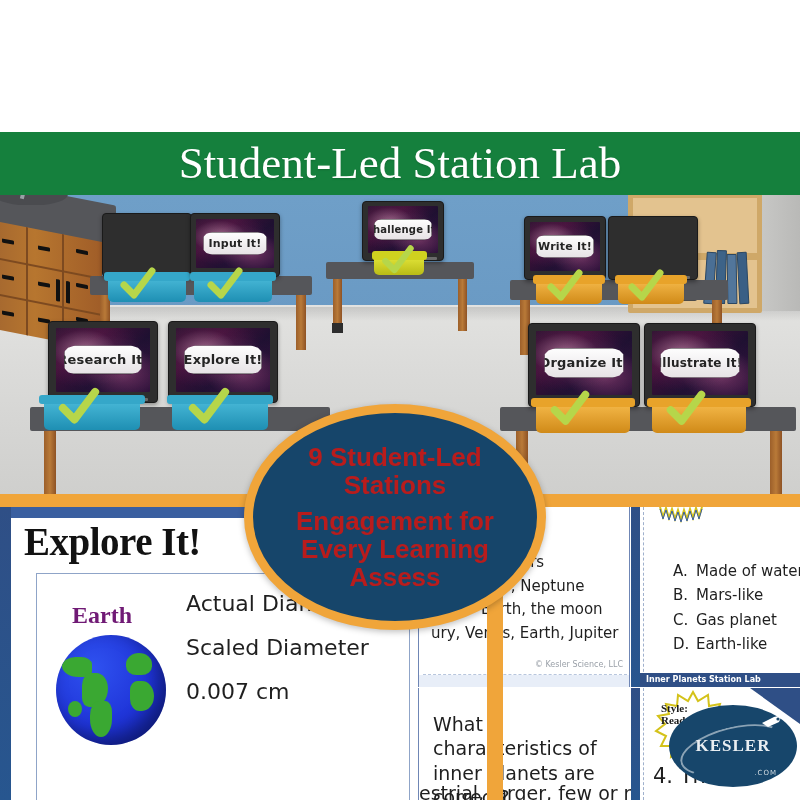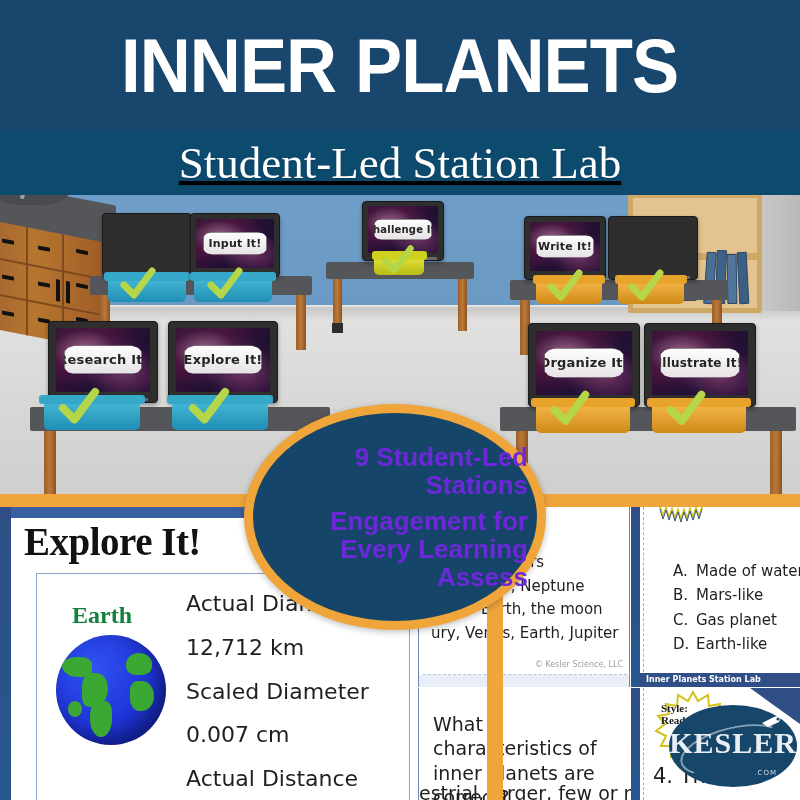--- a/index.html
+++ b/index.html
@@ -12,21 +12,21 @@
     position:absolute; left:0; top:0; width:800px; height:132px;
     background:#19466c; display:flex; align-items:center; justify-content:center;
   }
   .band-title .txt {
     color:#ffffff; font-family:"Liberation Sans", sans-serif;
     font-weight:bold; font-size:76px; letter-spacing:-1px;
     transform:scaleX(0.93); text-align:center; line-height:1;
   }
   .band-sub {
     position:absolute; left:0; top:132px; width:800px; height:63px;
-    background:#0c4a6e; display:flex; align-items:center; justify-content:center;text-decoration:underline;
+    background:#15803d; display:flex; align-items:center; justify-content:center;
   }
   .band-sub .txt {
     color:#ffffff; font-family:"Liberation Serif", serif;
     font-size:45px; line-height:1; text-align:center;
     text-shadow:0 1px 2px rgba(0,0,0,0.18);
   }
 
   
   .scene { position:absolute; left:0; top:195px; width:800px; height:300px; overflow:hidden;
            background:#6a9ac4; }
@@ -123,21 +123,21 @@
   
   .wsL { position:absolute; left:0; top:0; width:418px; height:293px; background:#fff; }
   .wsL .topband{ position:absolute; left:10px; top:0; width:408px; height:11px; background:#3a5fa0;}
   .wsL .leftband{ position:absolute; left:0; top:0; width:11px; height:293px;
     background:linear-gradient(180deg,#2f4f86,#27568f);}
   .wsL .title{ position:absolute; left:24px; top:12px; font-family:"Liberation Serif", serif;
     font-weight:bold; font-size:39px; color:#121212; letter-spacing:-0.5px;}
   .wsL .box{ position:absolute; left:36px; top:66px; right:8px; bottom:-10px;
     border:1px solid #8fa4c8;}
   .wsL .planetname{ position:absolute; left:72px; top:95px; font-family:"Liberation Serif", serif;
-    font-weight:bold; font-size:24px; color:#15803d;}
+    font-weight:bold; font-size:24px; color:#701a75;}
   .earth{ position:absolute; left:56px; top:128px; width:110px; height:110px; border-radius:50%;
     background:radial-gradient(circle at 34% 30%, #2f52f0 0%, #1f34d8 55%, #101f9e 100%);
     overflow:hidden; box-shadow:inset -8px -8px 18px rgba(0,0,0,0.35);}
   .earth i{ position:absolute; background:#3aa832; display:block; }
   .wsL .rows{ position:absolute; left:186px; top:84px; width:215px;
     font-family:"DejaVu Sans", sans-serif; font-size:22px; color:#1f1f1f; line-height:1.22;}
   .wsL .rows div{ margin-bottom:17px; }
 
   
   .wsM { position:absolute; left:418px; top:0; width:212px; height:180px; background:#fff;
@@ -187,48 +187,45 @@
   .wsR2 .qnum{ position:absolute; left:22px; top:76px; font-family:"DejaVu Sans", sans-serif;
     font-size:21px; color:#1f1f1f; white-space:nowrap;}
   .corner-tri{ position:absolute; right:0; top:0; width:0; height:0;
     border-left:50px solid transparent; border-top:36px solid #2f4f86; }
 
   
   .logo{ position:absolute; left:669px; top:705px; width:128px; height:82px; z-index:7;}
   .logo .oval{ position:absolute; inset:0; border-radius:50%; background:#17466b; }
   .logo .t1,.logo .t2{ position:absolute; width:100%; text-align:center; color:#e9eef2;
     font-family:"Liberation Serif", serif; font-weight:bold; letter-spacing:1px;}
-  .logo .t1{ top:21px; font-size:30px; }
+  .logo .t1{ top:31px; font-size:17px; }
   .logo .t2{ top:39px; font-size:22px; }
   .logo .t3{ position:absolute; right:20px; bottom:10px; color:#cfd9e0; font-size:7px;
     font-family:"DejaVu Sans", sans-serif; letter-spacing:1px;}
   .logo .rocket{ position:absolute; right:13px; top:9px; width:24px; height:14px;}
   .logo .swoosh{ position:absolute; left:10px; top:22px; width:108px; height:46px;
     border:2px solid rgba(255,255,255,0.45); border-radius:50%;
     border-color:rgba(255,255,255,0.5) transparent transparent rgba(255,255,255,0.5);
     transform:rotate(-14deg);}
 
   
   .badge{ position:absolute; left:244px; top:404px; width:302px; height:226px; z-index:9; }
   .badge .ring{ position:absolute; inset:0; border-radius:50%;
     background:#16456a; border:9px solid #f0a53a; box-shadow:0 2px 6px rgba(0,0,0,0.25);}
   .badge .inner{ position:absolute; inset:0; display:flex; flex-direction:column;
     align-items:center; justify-content:center; padding:10px 18px; text-align:center;}
-  .badge .l1,.badge .l2{ color:#6d28d9; font-family:"Liberation Sans", sans-serif;
-    font-weight:bold; font-size:26px; line-height:1.08;text-align:right; }
+  .badge .l1,.badge .l2{ color:#b91c1c; font-family:"Liberation Sans", sans-serif;
+    font-weight:bold; font-size:26px; line-height:1.08; }
   .badge .l2{ margin-top:8px; }
 </style>
 </head>
 <body>
 
 <div id="page">
 
-  <div class="band-title">
-    <div class="txt">INNER PLANETS</div>
-  </div>
   <div class="band-sub">
     <div class="txt">Student-Led Station Lab</div>
   </div>
 
   <div class="scene">
     <div class="wall2"></div>
     <div class="floor"></div>
     <div class="floor-shadow"></div>
 
     <div>
@@ -458,29 +455,24 @@
         <i style="left:6px;  top:22px; width:30px; height:20px; border-radius:50% 40% 30% 60%;"></i>
         <i style="left:26px; top:38px; width:26px; height:34px; border-radius:40% 50% 60% 30%;"></i>
         <i style="left:34px; top:66px; width:22px; height:36px; border-radius:40% 30% 50% 50%;"></i>
         <i style="left:70px; top:18px; width:26px; height:22px; border-radius:50% 50% 40% 40%;"></i>
         <i style="left:74px; top:46px; width:24px; height:30px; border-radius:30% 50% 50% 40%;"></i>
         <i style="left:12px; top:66px; width:14px; height:16px; border-radius:50%;"></i>
       </div>
       <div class="rows">
         <div>
           <div>Actual Diameter</div>
-          <div>12,712 km</div>
         </div>
         <div>
           <div>Scaled Diameter</div>
           <div>0.007 cm</div>
-        </div>
-        <div>
-          <div>Actual Distance</div>
-
         </div>
       </div>
     </div>
 
     <div class="wsM">
       <div class="lines">
         <div style="padding-left:96px;">ars</div>
         <div style="padding-left:78px;">s, Neptune</div>
         <div style="padding-left:56px;">Earth, the moon</div>
         <div style="padding-left:6px;">ury, Venus, Earth, Jupiter</div>

